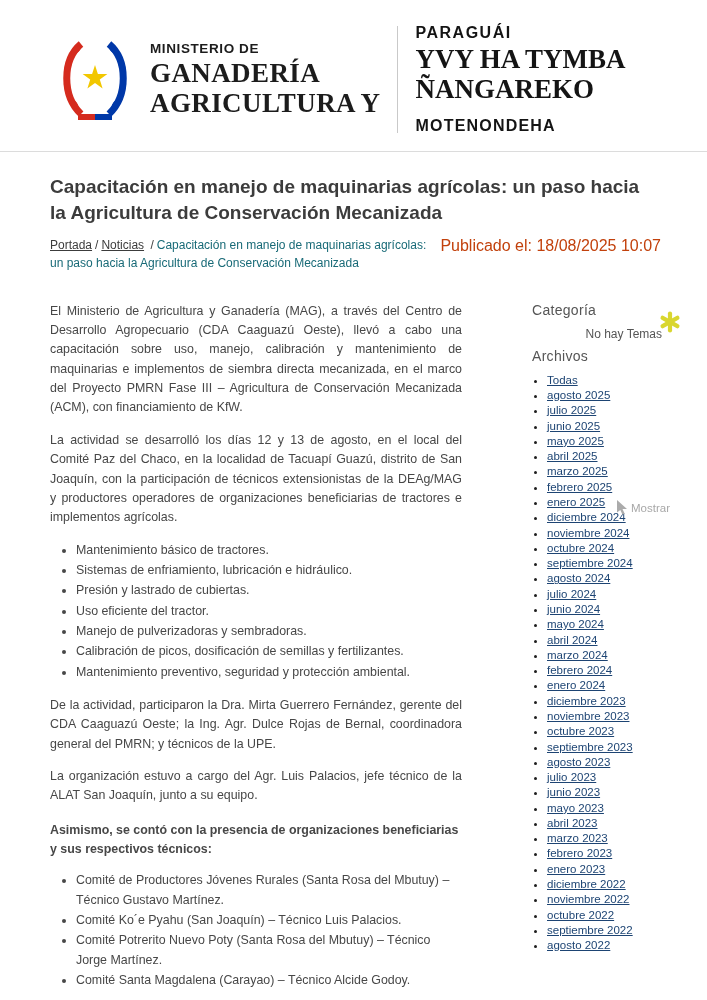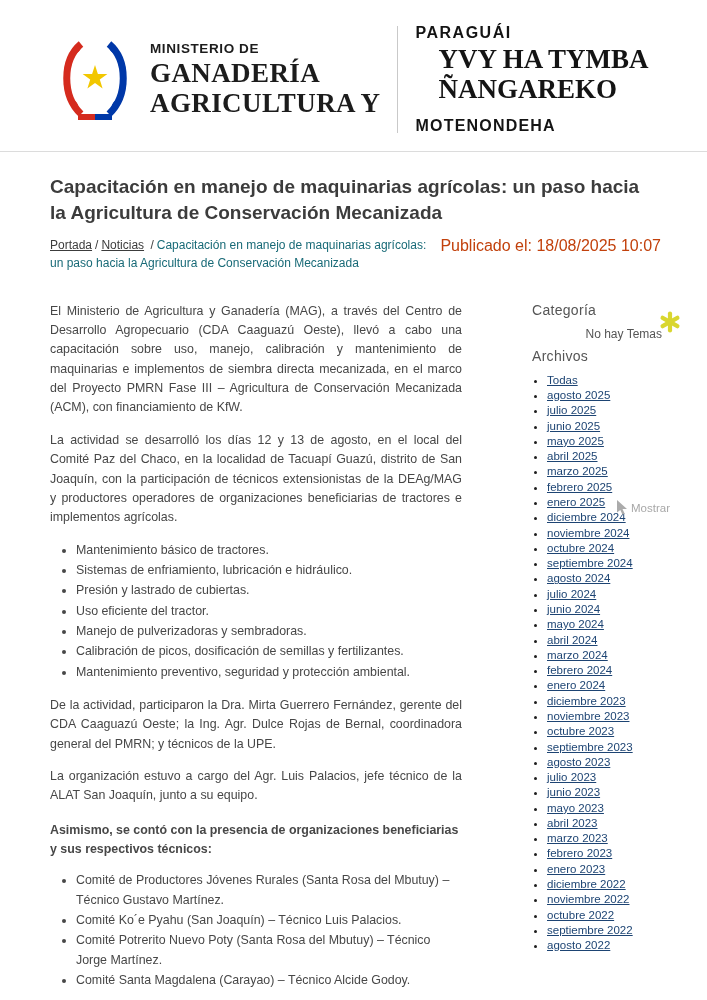--- a/index.html
+++ b/index.html
@@ -10,21 +10,21 @@
   
   .site-header { display:flex; align-items:center; padding:24px 8px 16px 54px; }
   .logo svg { display:block; }
   .ministry { margin-left:14px; color:#1c1c1c; }
   .m-top { font-size:13.5px; font-weight:700; letter-spacing:.6px; margin-bottom:2px; }
   .m-main { font-family:"Liberation Serif", serif; font-size:27px; font-weight:700; line-height:1.12; letter-spacing:.4px; }
   .m-bottom { font-size:15px; font-weight:700; letter-spacing:3.5px; margin-top:3px; }
   .vdivider { width:1px; align-self:stretch; background:#c9c9c9; margin:2px 18px 2px 16px; }
   .guarani { color:#141414; }
   .g-top { font-size:16px; font-weight:700; letter-spacing:1.5px; margin-bottom:2px; }
-  .g-main { font-family:"Liberation Serif", serif; font-size:27px; font-weight:700; line-height:1.12;margin-left:23px; }
+  .g-main { font-family:"Liberation Serif", serif; font-size:27px; font-weight:700; line-height:1.12; }
   .g-bottom { font-size:16px; font-weight:700; letter-spacing:1.2px; margin-top:13px; }
   .header-rule { border-top:1px solid #dcdcdc; }
 
   
   .page-title { margin:22px 50px 10px; font-size:19px; line-height:1.35; color:#3c3c3c; font-weight:700; }
   .meta-row { display:flex; justify-content:space-between; align-items:flex-start; margin:0 46px 0 50px; }
   .breadcrumb { font-size:12px; color:#3c3c3c; max-width:430px; line-height:1.5; }
   .breadcrumb a { color:#3c3c3c; text-decoration:underline; cursor:pointer; }
   .breadcrumb .sep { margin:0 3px; }
   .breadcrumb .current { color:#186a77; }

